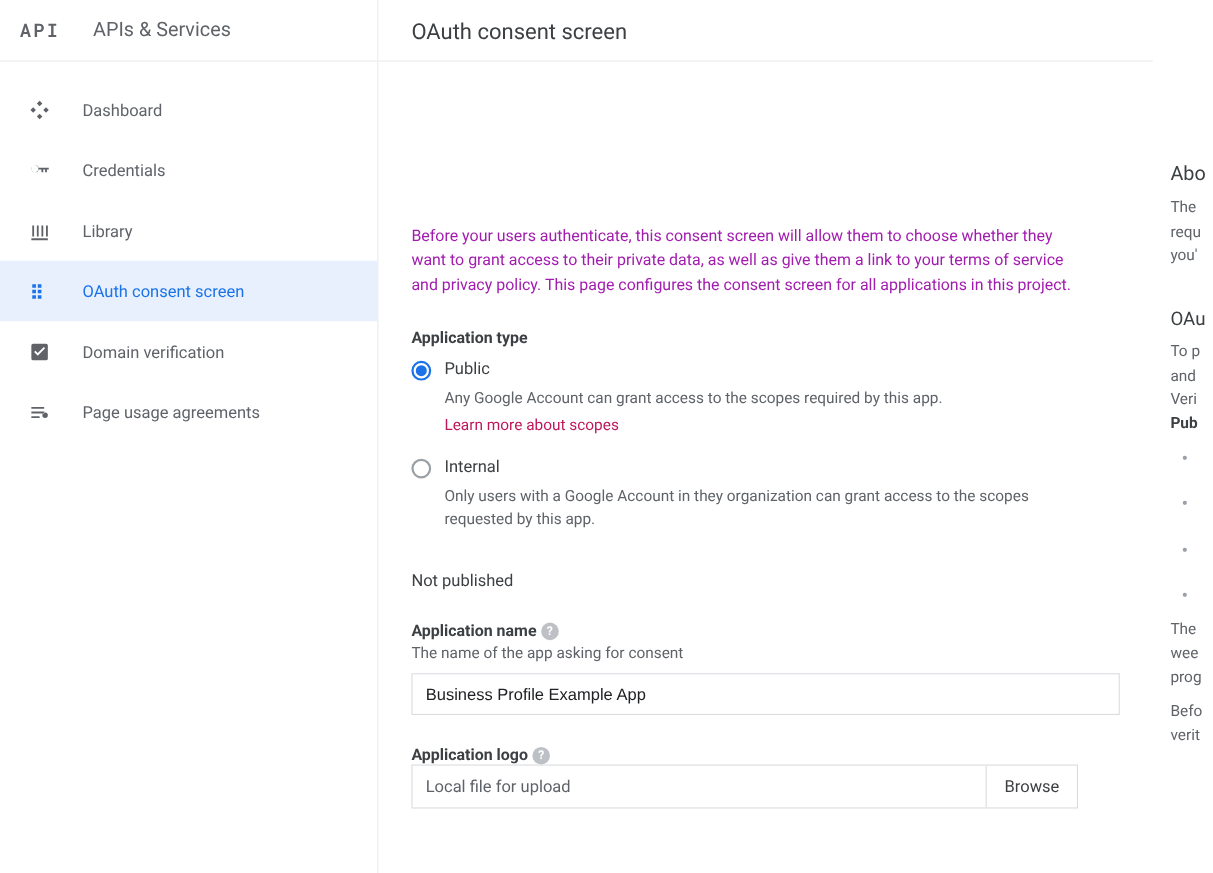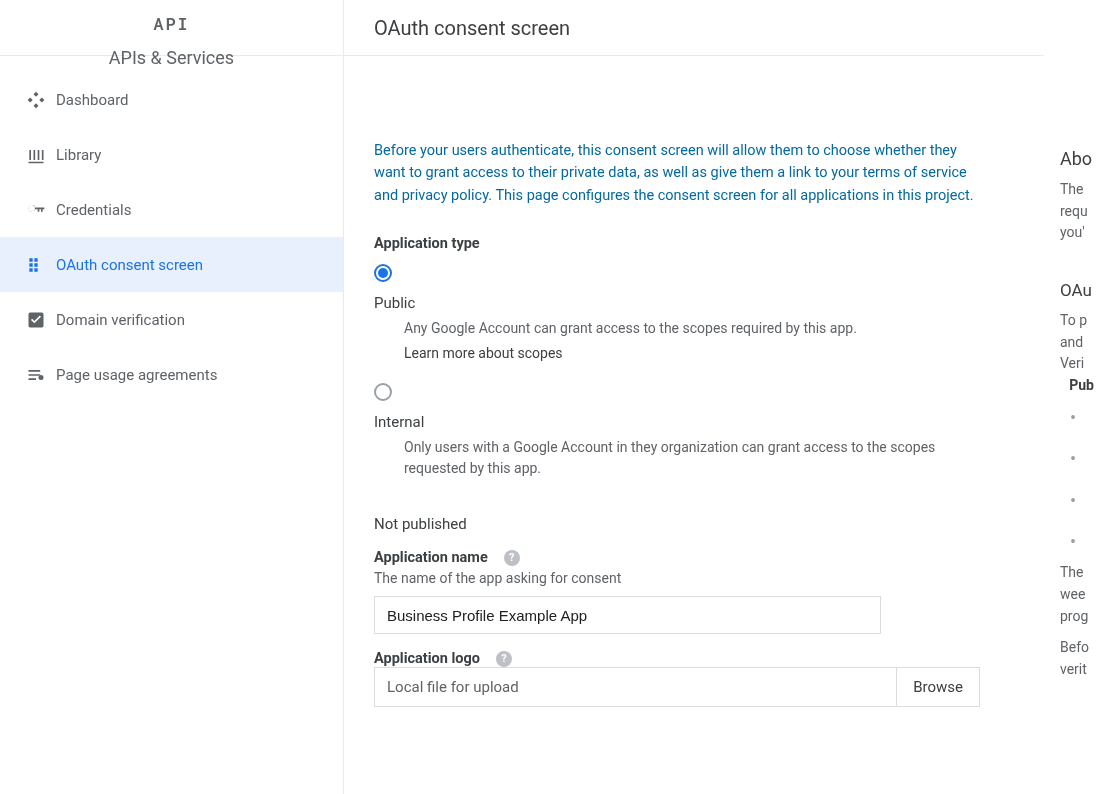--- a/index.html
+++ b/index.html
@@ -17,24 +17,23 @@
     width: 344px;
     border-right: 1px solid #e8eaed;
     background: #fff;
     display: flex;
     flex-direction: column;
   }
   .sidebar-header {
     height: 56px;
     display: flex;
     align-items: center;
-    padding: 12px 18px;
+    padding: 0 18px;
     border-bottom: 1px solid #e8eaed;
-    gap: 12px;
-    flex-direction: column;
+    gap: 30px;
   }
   .api-logo {
     font-family: "Roboto Mono", monospace;
     font-weight: 600;
     font-size: 17px;
     color: #5f6368;
     letter-spacing: 2px;
   }
   .section-title {
     font-size: 18px;
@@ -42,21 +41,21 @@
     font-weight: 400;
   }
   .nav {
     padding-top: 16px;
   }
   .nav-item {
     height: 55px;
     display: flex;
     align-items: center;
     padding-left: 26px;
-    gap: 10px;
+    gap: 29px;
     color: #5f6368;
     font-size: 15px;
     cursor: pointer;
   }
   .nav-item.active {
     background: #e8f0fe;
     color: #1a73e8;
   }
   .nav-item.active .icon-wrap svg { fill: #1a73e8; }
   .icon-wrap {
@@ -89,40 +88,39 @@
     font-size: 20px;
     font-weight: 400;
     color: #3c4043;
   }
   .form-area {
     padding: 28px 30px 20px 30px;
     overflow-y: auto;
     flex: 1;
   }
   .intro {
-    color: #0369a1;
+    color: #a21caf;
     font-size: 14.5px;
     line-height: 1.55;
-    margin-top: 56px;
+    margin-top: 120px;
     margin-bottom: 28px;
     max-width: 610px;
   }
   .section-label {
     font-weight: 700;
     font-size: 14.5px;
     color: #3c4043;
     margin-bottom: 10px;
     margin-top: 22px;
   }
   .radio-row {
     display: flex;
     align-items: flex-start;
     gap: 12px;
     margin-bottom: 6px;
-    flex-direction: column;
   }
   .radio {
     width: 18px; height: 18px;
     border: 2px solid #9aa0a6;
     border-radius: 50%;
     margin-top: 2px;
     flex-shrink: 0;
     position: relative;
   }
   .radio.selected {
@@ -142,38 +140,38 @@
   }
   .radio-desc {
     font-size: 14px;
     color: #5f6368;
     margin-left: 30px;
     margin-bottom: 6px;
     line-height: 1.5;
     max-width: 580px;
   }
   .link {
-    color: #404040;
+    color: #be185d;
     font-size: 14px;
     cursor: pointer;
     margin-left: 30px;
     display: inline-block;
     margin-bottom: 20px;
   }
   .group { margin-top: 36px; }
   .status-val {
     font-size: 15px;
     color: #3c4043;
     margin-top: 8px;
   }
   .field-label-row {
     display: flex;
     align-items: center;
-    gap: 16px;
-    margin-top: 16px;
+    gap: 4px;
+    margin-top: 28px;
   }
   .field-label {
     font-weight: 700;
     font-size: 14.5px;
     color: #3c4043;
   }
   .help-icon {
     width: 16px; height: 16px;
     border-radius: 50%;
     background: #bdc1c6;
@@ -184,21 +182,21 @@
     align-items: center;
     justify-content: center;
   }
   .field-hint {
     color: #5f6368;
     font-size: 14px;
     margin-top: 4px;
     margin-bottom: 10px;
   }
   .text-input {
-    width: 507px;
+    width: 644px;
     height: 38px;
     border: 1px solid #dadce0;
     padding: 0 12px;
     font-size: 15px;
     color: #202124;
     outline: none;
   }
   .file-row {
     width: 606px;
     height: 40px;
@@ -242,21 +240,21 @@
     color: #3c4043;
     margin-top: 36px;
     margin-bottom: 10px;
   }
   .bullet {
     margin-left: 10px;
     color: #9aa0a6;
     font-size: 18px;
     line-height: 2.3;
   }
-  .strong { font-weight: 700; color: #3c4043; text-align: center; }
+  .strong { font-weight: 700; color: #3c4043; }
 </style>
 </head>
 <body>
 
 <div class="sidebar">
   <div class="sidebar-header">
     <span class="api-logo">API</span>
     <span class="section-title">APIs &amp; Services</span>
   </div>
   <div class="nav">
@@ -266,33 +264,33 @@
         <svg viewBox="0 0 24 24">
             <path d="M12 2l3 3-3 3-3-3 3-3zm7 7l3 3-3 3-3-3 3-3zM5 9l3 3-3 3-3-3 3-3zm7 7l3 3-3 3-3-3 3-3z"></path>
           </svg>
       </span>
       <span>Dashboard</span>
     </div>
 
     <div class="nav-item">
       <span class="icon-wrap">
         <svg viewBox="0 0 24 24">
+            <path d="M7 14a4 4 0 110-8 4 4 0 010 8zm3.65-5H22v2h-2v3h-2v-3h-2v3h-2v-3h-3.35A4 4 0 007 6a4 4 0 103.65 3z"></path>
+          </svg>
+      </span>
+      <span>Credentials</span>
+    </div>
+
+    <div class="nav-item">
+      <span class="icon-wrap">
+        <svg viewBox="0 0 24 24">
             <path d="M4 6h2v12H4zm5 0h2v12H9zm5 0h2v12h-2zm5 0h2v12h-2zM3 20h18v2H3z"></path>
           </svg>
       </span>
       <span>Library</span>
-    </div>
-
-    <div class="nav-item">
-      <span class="icon-wrap">
-        <svg viewBox="0 0 24 24">
-            <path d="M7 14a4 4 0 110-8 4 4 0 010 8zm3.65-5H22v2h-2v3h-2v-3h-2v3h-2v-3h-3.35A4 4 0 007 6a4 4 0 103.65 3z"></path>
-          </svg>
-      </span>
-      <span>Credentials</span>
     </div>
 
     <div class="nav-item active">
       <span class="icon-wrap">
         <svg viewBox="0 0 24 24">
             <path d="M4 4h4v4H4zm6 0h4v4h-4zM4 10h4v4H4zm6 0h4v4h-4zM4 16h4v4H4zm6 0h4v4h-4z"></path>
           </svg>
       </span>
       <span>OAuth consent screen</span>
     </div>

